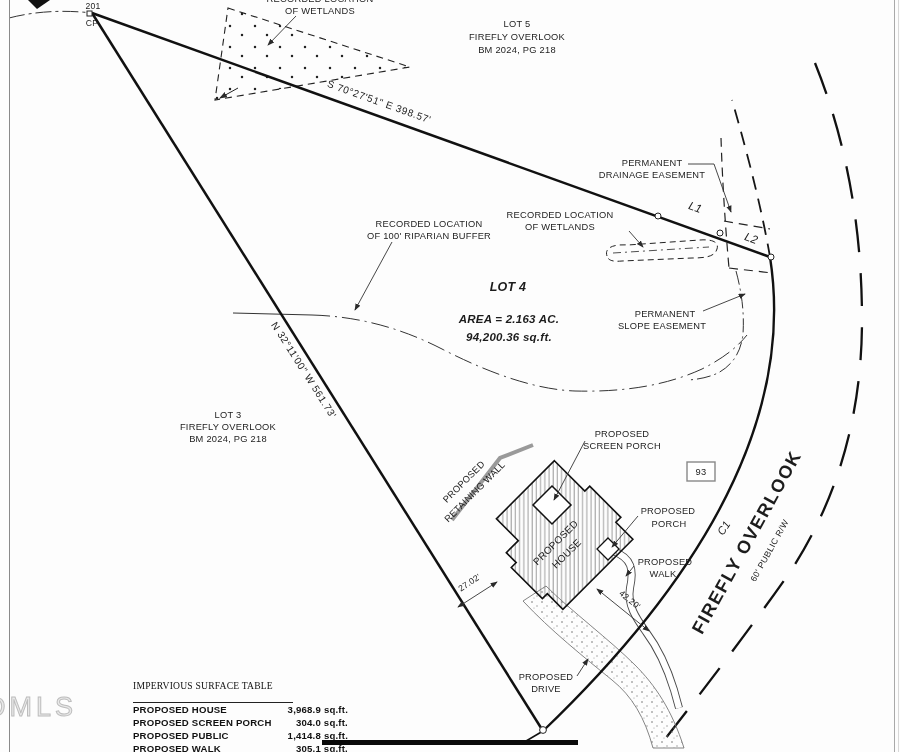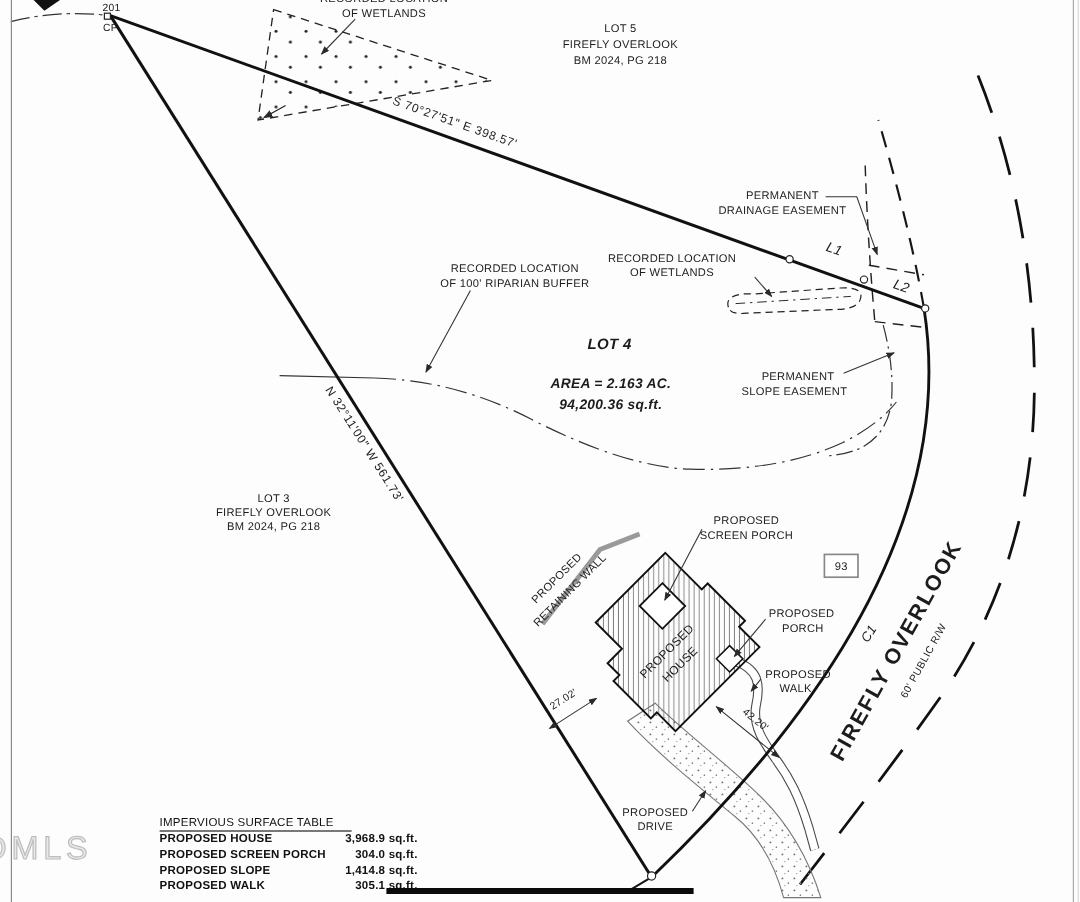--- a/index.html
+++ b/index.html
@@ -11,22 +11,22 @@
   .ctr{text-anchor:middle;}
   .bold-it{font-weight:bold;font-style:italic;}
   .it{font-style:italic;}
   .bear{font-size:10px;letter-spacing:.6px;}
   .street{font-size:18px;font-weight:bold;letter-spacing:1.6px;}
   .rw{font-size:8.6px;letter-spacing:.4px;}
   .tiny{font-size:8.6px;}
   
   #imp-table{position:absolute;left:133px;top:680px;width:215px;font-size:9.6px;color:#111;
              letter-spacing:.2px;z-index:5;}
-  #imp-title{border-bottom:1.2px solid #222;padding-bottom:1px;margin-bottom:1px;display:inline-block;
-             min-width:160px;}
+  #imp-title{border-bottom:1.2px solid #222;padding-bottom:11px;margin-bottom:1px;display:inline-block;
+             min-width:160px;font-family:Liberation Serif, serif;}
   .imp-row{display:flex;justify-content:space-between;line-height:12.9px;font-weight:bold;}
   .imp-row .v{}
   #thickbar{position:absolute;left:322px;top:740px;width:256px;height:5px;background:#0a0a0a;z-index:9;}
   #watermark{position:absolute;left:-14px;top:692px;font-size:27px;color:#e9e9e9;z-index:4;
              -webkit-text-stroke:1px #bdbdbd;letter-spacing:4px;font-weight:500;}
   #edgeL{position:absolute;left:9px;top:0;width:1px;height:752px;background:#8a8a8a;z-index:2;}
   #edgeR1{position:absolute;left:894px;top:0;width:1px;height:752px;background:#a9a9a9;z-index:2;}
   #edgeR2{position:absolute;left:898px;top:0;width:1px;height:752px;background:#d8d8d8;z-index:2;}
 </style>
 </head>
@@ -200,21 +200,21 @@
   <div id="imp-title">IMPERVIOUS SURFACE TABLE</div>
   <div class="imp-row">
     <span>PROPOSED HOUSE</span>
     <span class="v">3,968.9 sq.ft.</span>
   </div>
   <div class="imp-row">
     <span>PROPOSED SCREEN PORCH</span>
     <span class="v">304.0 sq.ft.</span>
   </div>
   <div class="imp-row">
-    <span>PROPOSED SLOPE</span>
+    <span>PROPOSED PUBLIC</span>
     <span class="v">1,414.8 sq.ft.</span>
   </div>
   <div class="imp-row">
     <span>PROPOSED WALK</span>
     <span class="v">305.1 sq.ft.</span>
   </div>
 </div>
 
 <div id="thickbar"></div>
 <div id="watermark">DMLS</div>

